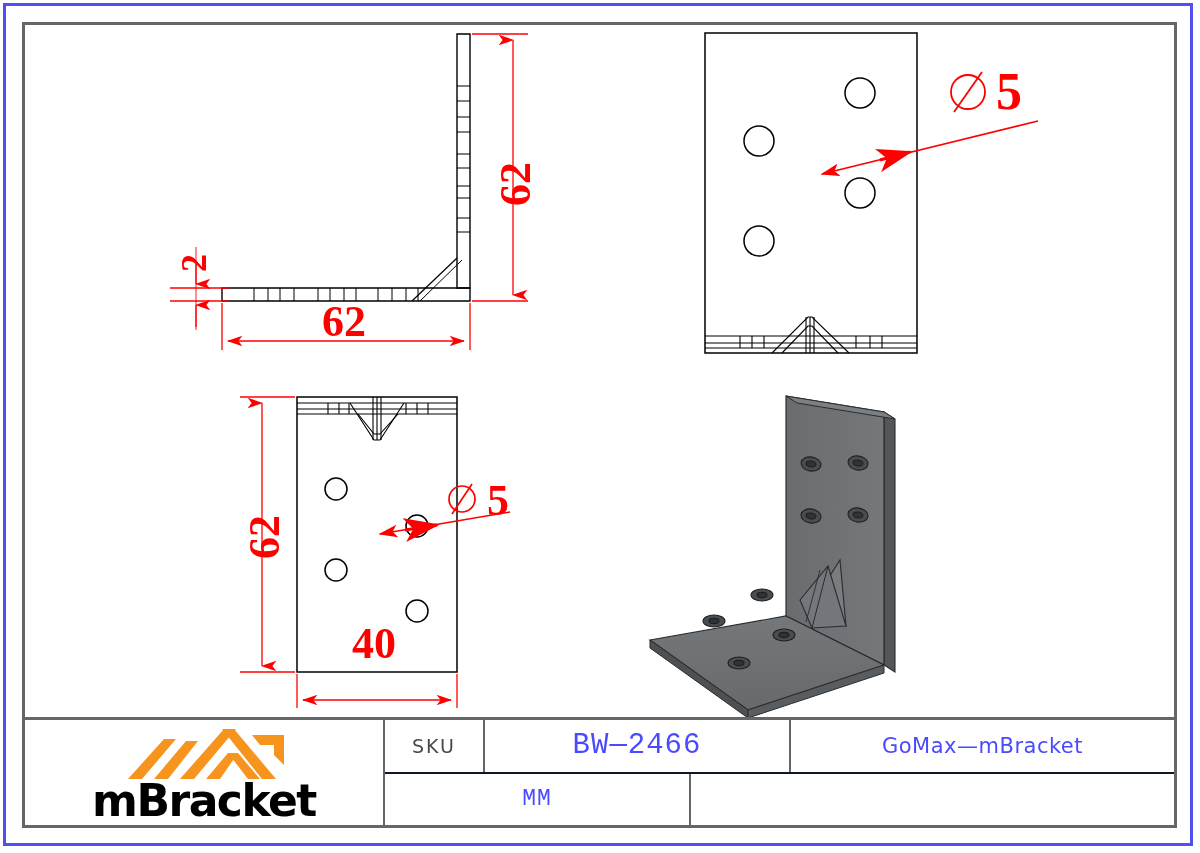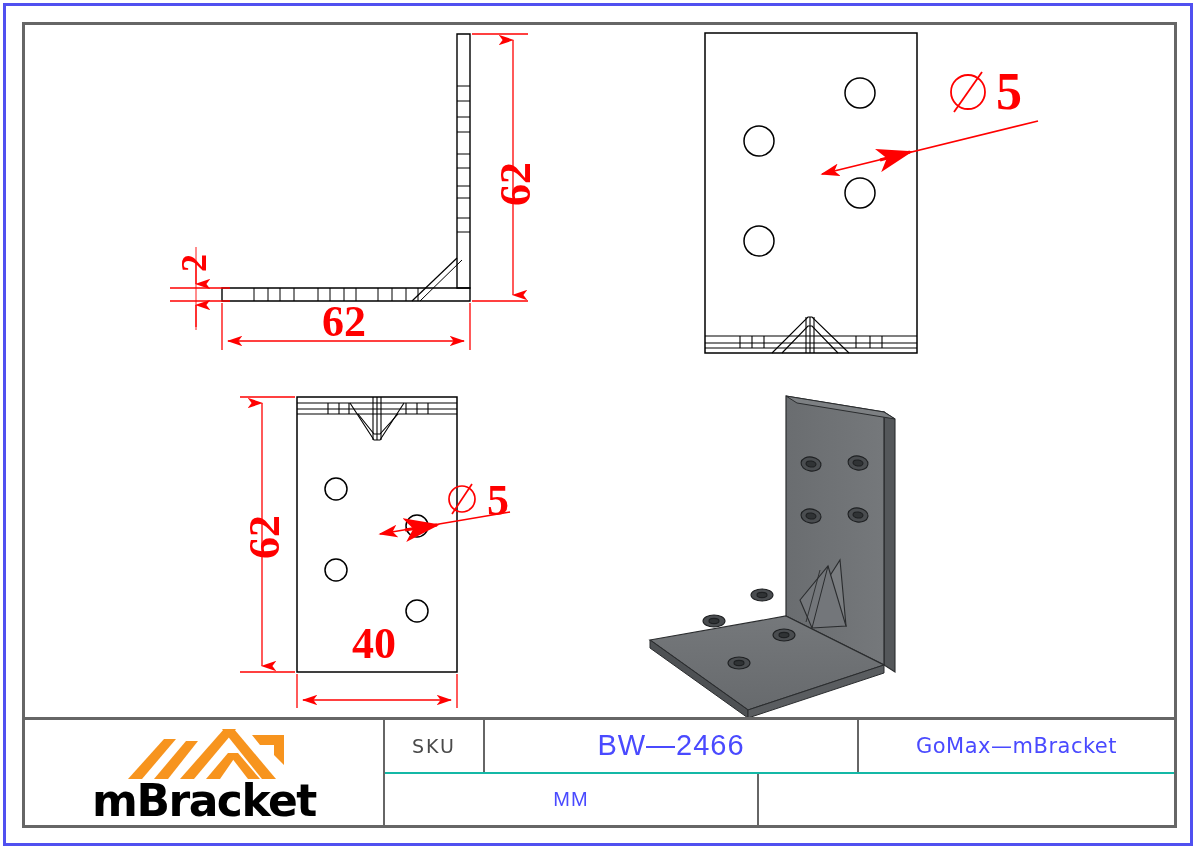--- a/index.html
+++ b/index.html
@@ -70,45 +70,45 @@
   }
   .tb-cols {
     flex: 1;
     display: flex;
     flex-direction: column;
   }
   .tb-row {
     flex: 1;
     display: flex;
   }
-  .tb-row.first { border-bottom: 2px solid #14b8a6; }
+  .tb-row.first { border-bottom: 2px solid #0f172a; }
   .tb-label {
     width: 100px;
     border-right: 2px solid #666666;
     box-sizing: border-box;
     display: flex;
     align-items: center;
     justify-content: center;
     font-size: 19px;
     letter-spacing: 2px;
     color: #4a4a4a;
     font-family: "DejaVu Sans", sans-serif;
   }
   .tb-val {
-    width: 374px;
+    width: 306px;
     border-right: 2px solid #666666;
     box-sizing: border-box;
     display: flex;
     align-items: center;
     justify-content: center;
     color: #4a4aff;
-    font-family: Liberation Sans, sans-serif;
+    font-family: Liberation Mono, monospace;
   }
   .tb-val.sku { font-size: 29px; letter-spacing: 1px; }
-  .tb-val.unit { font-size: 20px; letter-spacing: 1px; }
+  .tb-val.unit { font-size: 23px; letter-spacing: 1px; }
   .tb-wide {
     flex: 1;
     display: flex;
     align-items: center;
     justify-content: center;
     color: #4a4aff;
     font-family: "DejaVu Sans", sans-serif;
     font-size: 21px;
     letter-spacing: 0.5px;
   }

